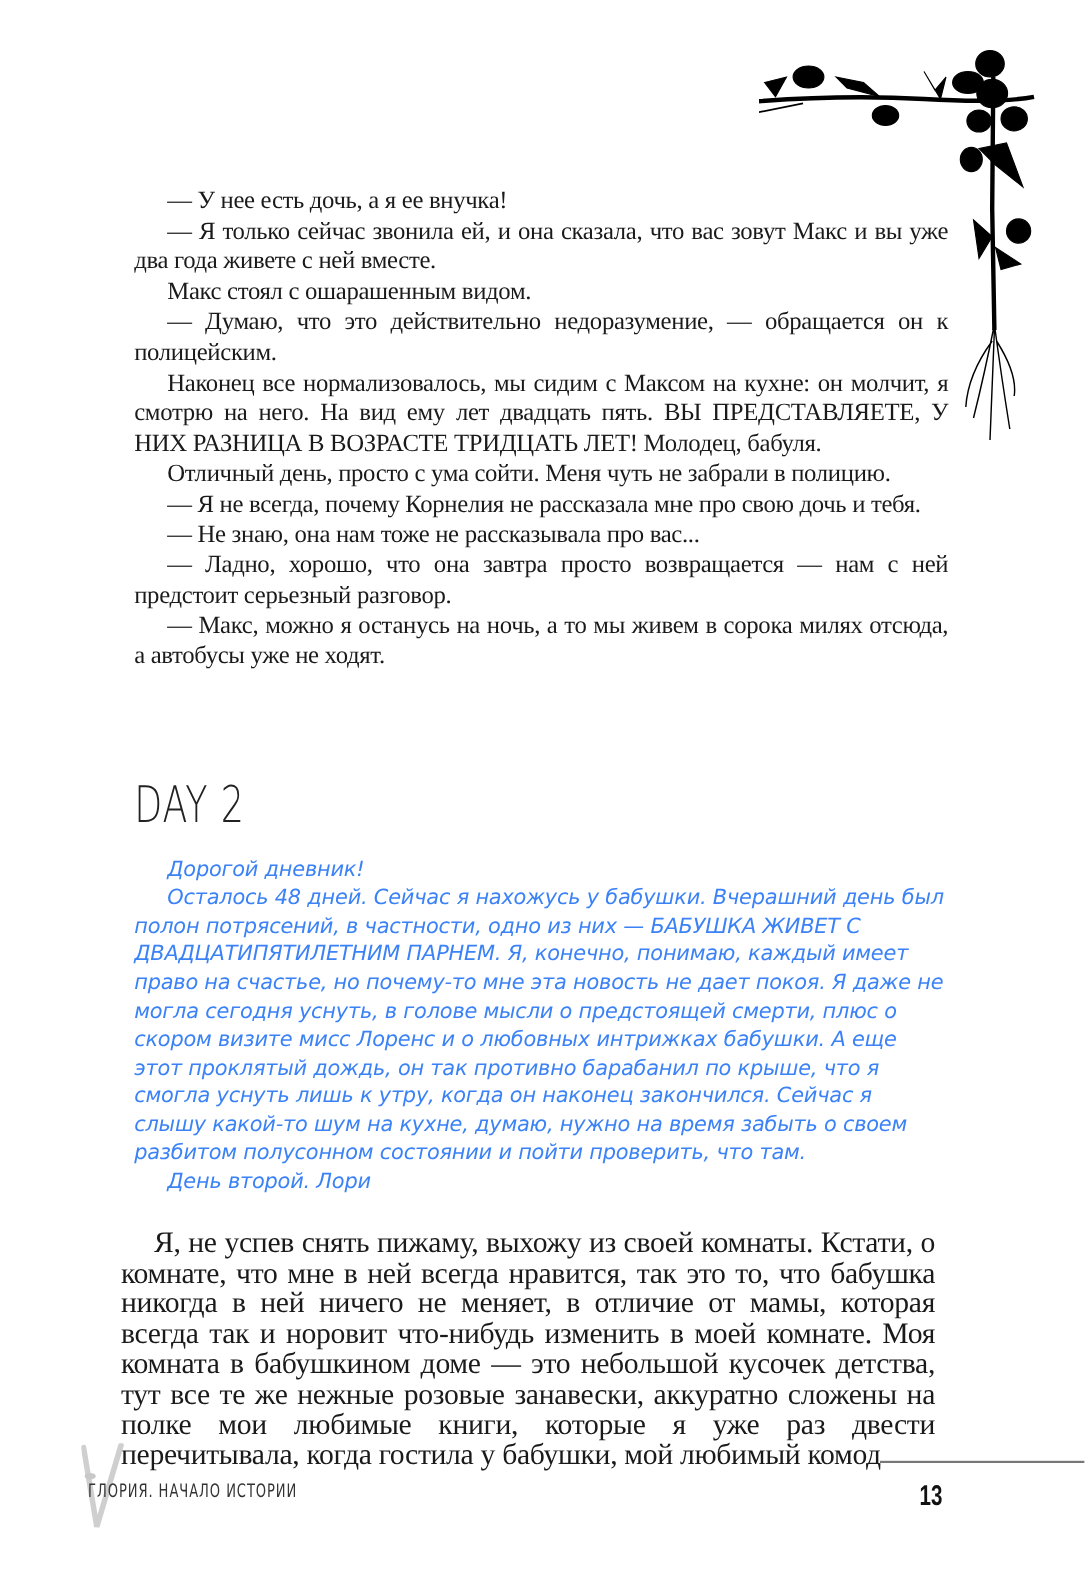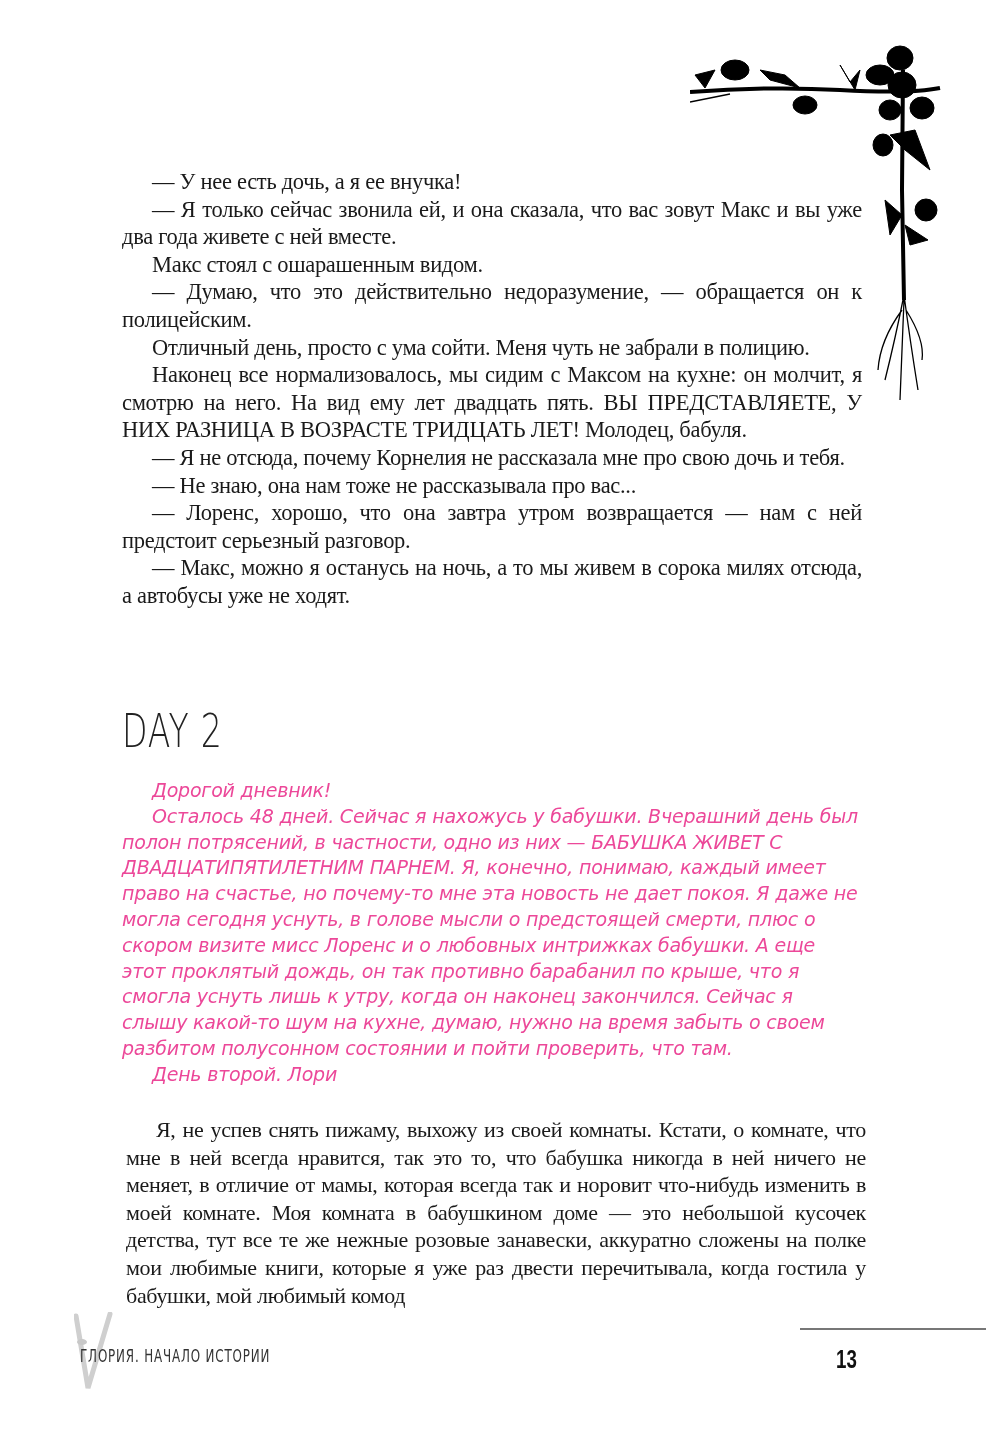--- a/index.html
+++ b/index.html
@@ -20,30 +20,30 @@
   .day-heading {
     position: absolute; left: 122px; top: 705px;
     font-family: "DejaVu Sans", sans-serif; font-weight: 200;
     font-size: 46px; line-height: 52px; letter-spacing: 1px;
     transform: scaleX(0.72); transform-origin: left top; color: #222;
   }
 
   .diary {
     position: absolute; left: 122px; top: 778px; width: 740px;
     font-family: "DejaVu Sans", sans-serif; font-weight: 300;
-    font-size: 19px; line-height: 25.8px; color: #ec4899;
+    font-size: 19px; line-height: 25.8px; color: #3b82f6;
     font-style: italic; letter-spacing: -0.2px;
   }
   .diary p { margin: 0; }
   .diary p.indent { text-indent: 30px; }
 
   .prose2 {
-    position: absolute; left: 126px; top: 1116px; width: 740px;
+    position: absolute; left: 110px; top: 1116px; width: 740px;
     font-family: "Liberation Serif", "DejaVu Serif", serif;
-    font-size: 22px; line-height: 27.6px; letter-spacing: -0.3px;
+    font-size: 27px; line-height: 27.6px; letter-spacing: -0.3px;
     text-align: justify;
   }
   .prose2 p { margin: 0; text-indent: 30px; }
 
   .footer-v { position: absolute; left: 74px; top: 1312px; width: 40px; height: 82px; }
   .footer-title {
     position: absolute; left: 80px; top: 1346px;
     font-family: "DejaVu Sans", sans-serif; font-size: 17px; letter-spacing: 1.2px;
     transform: scaleX(0.7); transform-origin: left top; color: #333;
   }
@@ -84,25 +84,25 @@
 
     <path d="M214 255 Q205 300 195 340 M214 255 Q220 300 228 350 M214 260 Q212 310 210 360 M212 270 Q190 300 188 330 M216 270 Q235 300 232 320" stroke-width="1.3" fill="none"></path>
   </g>
 </svg>
 
 <div class="prose">
   <p class="indent">— У нее есть дочь, а я ее внучка!</p>
   <p class="indent">— Я только сейчас звонила ей, и она сказала, что вас зовут Макс и вы уже два года живете с ней вместе.</p>
   <p class="indent">Макс стоял с ошарашенным видом.</p>
   <p class="indent">— Думаю, что это действительно недоразумение, — обращается он к полицейским.</p>
+  <p class="indent">Наконец все нормализовалось, мы сидим с Максом на кухне: он молчит, я смотрю на него. На вид ему лет двадцать пять. ВЫ ПРЕДСТАВЛЯЕТЕ, У НИХ РАЗНИЦА В ВОЗРАСТЕ ТРИДЦАТЬ ЛЕТ! Молодец, бабуля.</p>
   <p class="indent">Отличный день, просто с ума сойти. Меня чуть не забрали в полицию.</p>
-  <p class="indent">Наконец все нормализовалось, мы сидим с Максом на кухне: он молчит, я смотрю на него. На вид ему лет двадцать пять. ВЫ ПРЕДСТАВЛЯЕТЕ, У НИХ РАЗНИЦА В ВОЗРАСТЕ ТРИДЦАТЬ ЛЕТ! Молодец, бабуля.</p>
-  <p class="indent">— Я не отсюда, почему Корнелия не рассказала мне про свою дочь и тебя.</p>
+  <p class="indent">— Я не всегда, почему Корнелия не рассказала мне про свою дочь и тебя.</p>
   <p class="indent">— Не знаю, она нам тоже не рассказывала про вас...</p>
-  <p class="indent">— Лоренс, хорошо, что она завтра утром возвращается — нам с ней предстоит серьезный разговор.</p>
+  <p class="indent">— Ладно, хорошо, что она завтра просто возвращается — нам с ней предстоит серьезный разговор.</p>
   <p class="indent">— Макс, можно я останусь на ночь, а то мы живем в сорока милях отсюда, а автобусы уже не ходят.</p>
 </div>
 
 <div class="day-heading">DAY 2</div>
 
 <div class="diary">
   <p class="indent">Дорогой дневник!</p>
   <p class="indent">Осталось 48 дней. Сейчас я нахожусь у бабушки. Вчерашний день был полон потрясений, в частности, одно из них — БАБУШКА ЖИВЕТ С ДВАДЦАТИПЯТИЛЕТНИМ ПАРНЕМ. Я, конечно, понимаю, каждый имеет право на счастье, но почему-то мне эта новость не дает покоя. Я даже не могла сегодня уснуть, в голове мысли о предстоящей смерти, плюс о скором визите мисс Лоренс и о любовных интрижках бабушки. А еще этот проклятый дождь, он так противно барабанил по крыше, что я смогла уснуть лишь к утру, когда он наконец закончился. Сейчас я слышу какой-то шум на кухне, думаю, нужно на время забыть о своем разбитом полусонном состоянии и пойти проверить, что там.</p>
   <p class="indent">День второй. Лори</p>
 </div>

